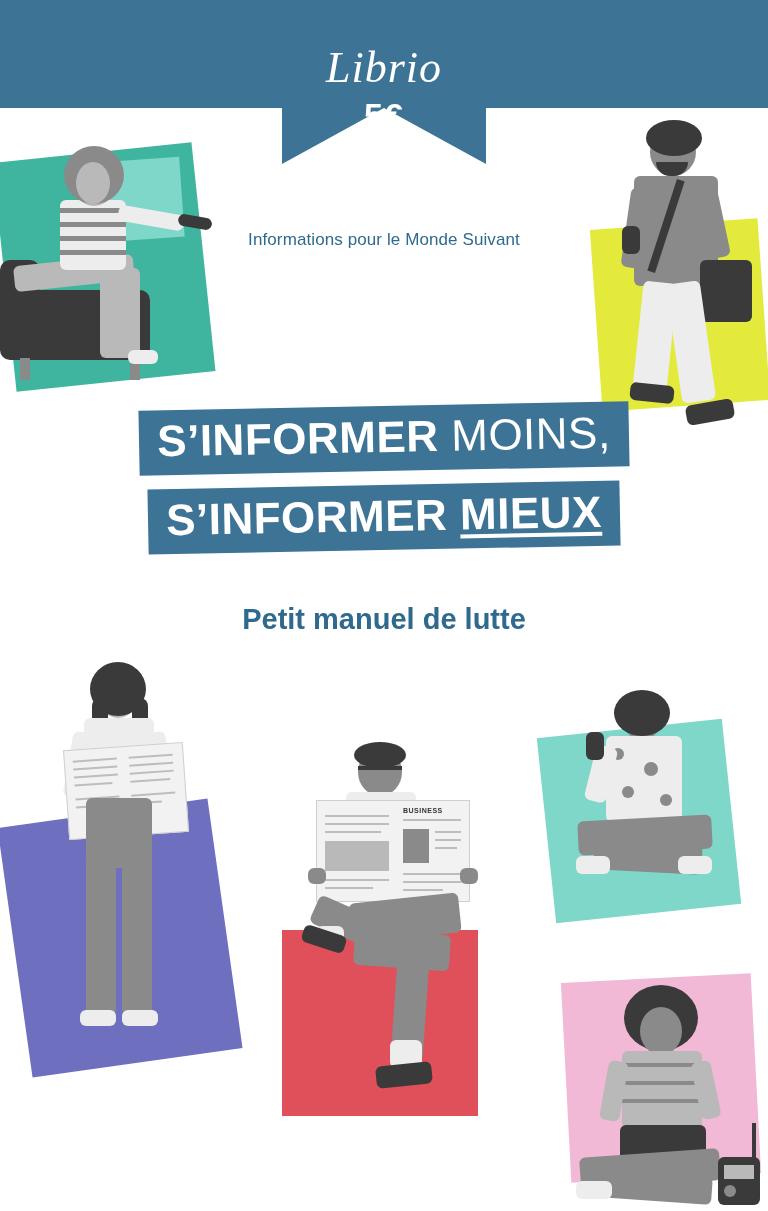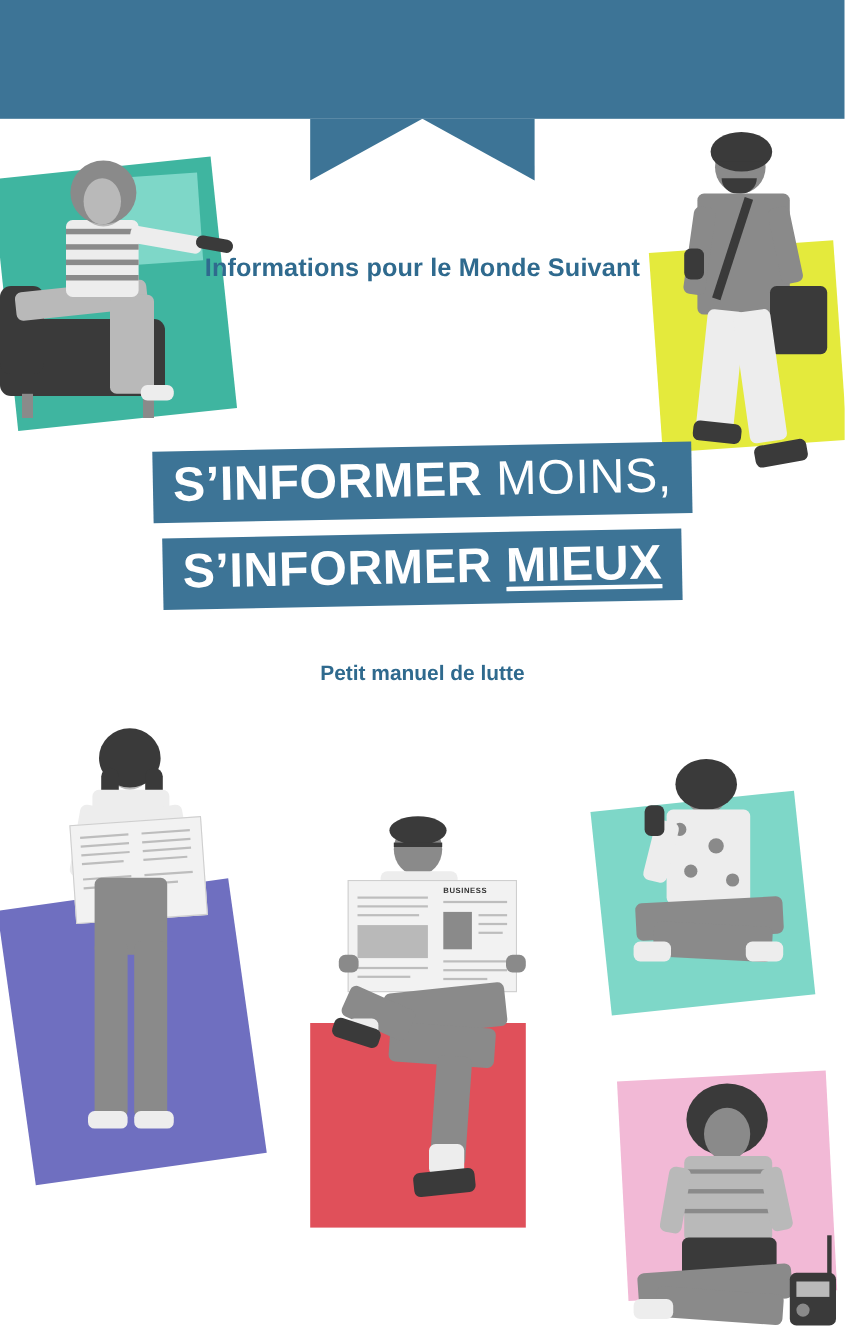--- a/index.html
+++ b/index.html
@@ -87,22 +87,22 @@
   }
   .author-line {
     font-size: 33px;
     font-weight: bold;
     color: #2f6a8e;
     line-height: 1.18;
     letter-spacing: 0.3px;
   }
   .author-sub {
     margin-top: 8px;
-    font-size: 23px;
-    font-weight: bold;
+    font-size: 17px;
+    font-weight: normal;
     color: #2f6a8e;
     letter-spacing: 0.1px;
   }
 
   
   .title-wrap {
     position: absolute;
     left: 0;
     top: 406px;
     width: 768px;
@@ -130,21 +130,21 @@
 
   
   .subtitle {
     position: absolute;
     left: 0;
     top: 600px;
     width: 768px;
     text-align: center;
     z-index: 7;
     color: #2f6a8e;
-    font-size: 19px;
+    font-size: 29px;
     font-weight: bold;
     line-height: 1.35;
   }
 
   
   .photo {
     position: absolute;
     z-index: 4;
   }
   .ph-body {
@@ -191,20 +191,24 @@
     letter-spacing: 0.5px;
   }
 </style>
 </head>
 <body>
 
 <div class="cover">
 
   <div class="top-band"></div>
   <div class="band-notch"></div>
+  <div class="logo-wrap">
+    <div class="logo-name">Librio</div>
+    <div class="logo-price">5€</div>
+  </div>
 
   <div class="shape sh-green-tl"></div>
   <div class="shape sh-teal-tl"></div>
   <div class="shape sh-yellow-tr"></div>
   <div class="shape sh-purple-bl"></div>
   <div class="shape sh-red-bc"></div>
   <div class="shape sh-teal-br"></div>
   <div class="shape sh-pink-br"></div>
 
   <div class="photo p-sofa">

